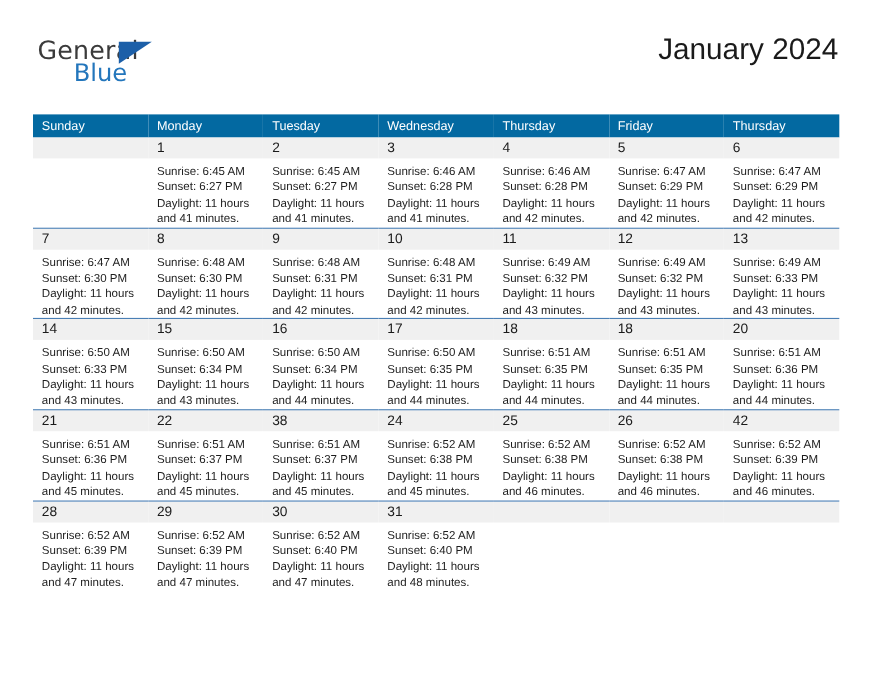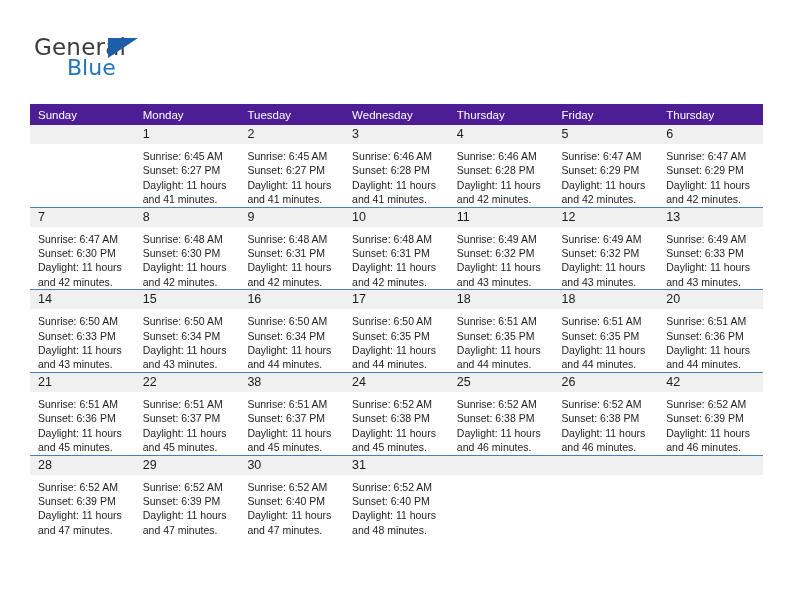--- a/index.html
+++ b/index.html
@@ -94,21 +94,21 @@
     left: 30px;
     top: 104px;
     width: 733px;
   }
   table.cal-table {
     width: 733px;
     border-collapse: collapse;
     table-layout: fixed;
   }
   table.cal-table th {
-    background: #4c1d95;
+    background: #0369a1;
     color: #ffffff;
     font-size: 11.5px;
     font-weight: 400;
     text-align: left;
     padding: 4px 0 4px 8px;
     height: 13px;
     border: none;
   }
   td.daycell {
     vertical-align: top;
@@ -152,20 +152,21 @@
 
   <div class="header">
 
     <div class="logo">
       <span class="logo-general">General</span>
       <span class="logo-triangle"></span>
       <span class="logo-blue">Blue</span>
     </div>
 
     <div class="title-block">
+      <div class="cal-title">January 2024</div>
     </div>
 
   </div>
 
   <div class="calendar">
     <table class="cal-table">
       <thead>
         <tr>
           <th>Sunday</th>
           <th>Monday</th>

